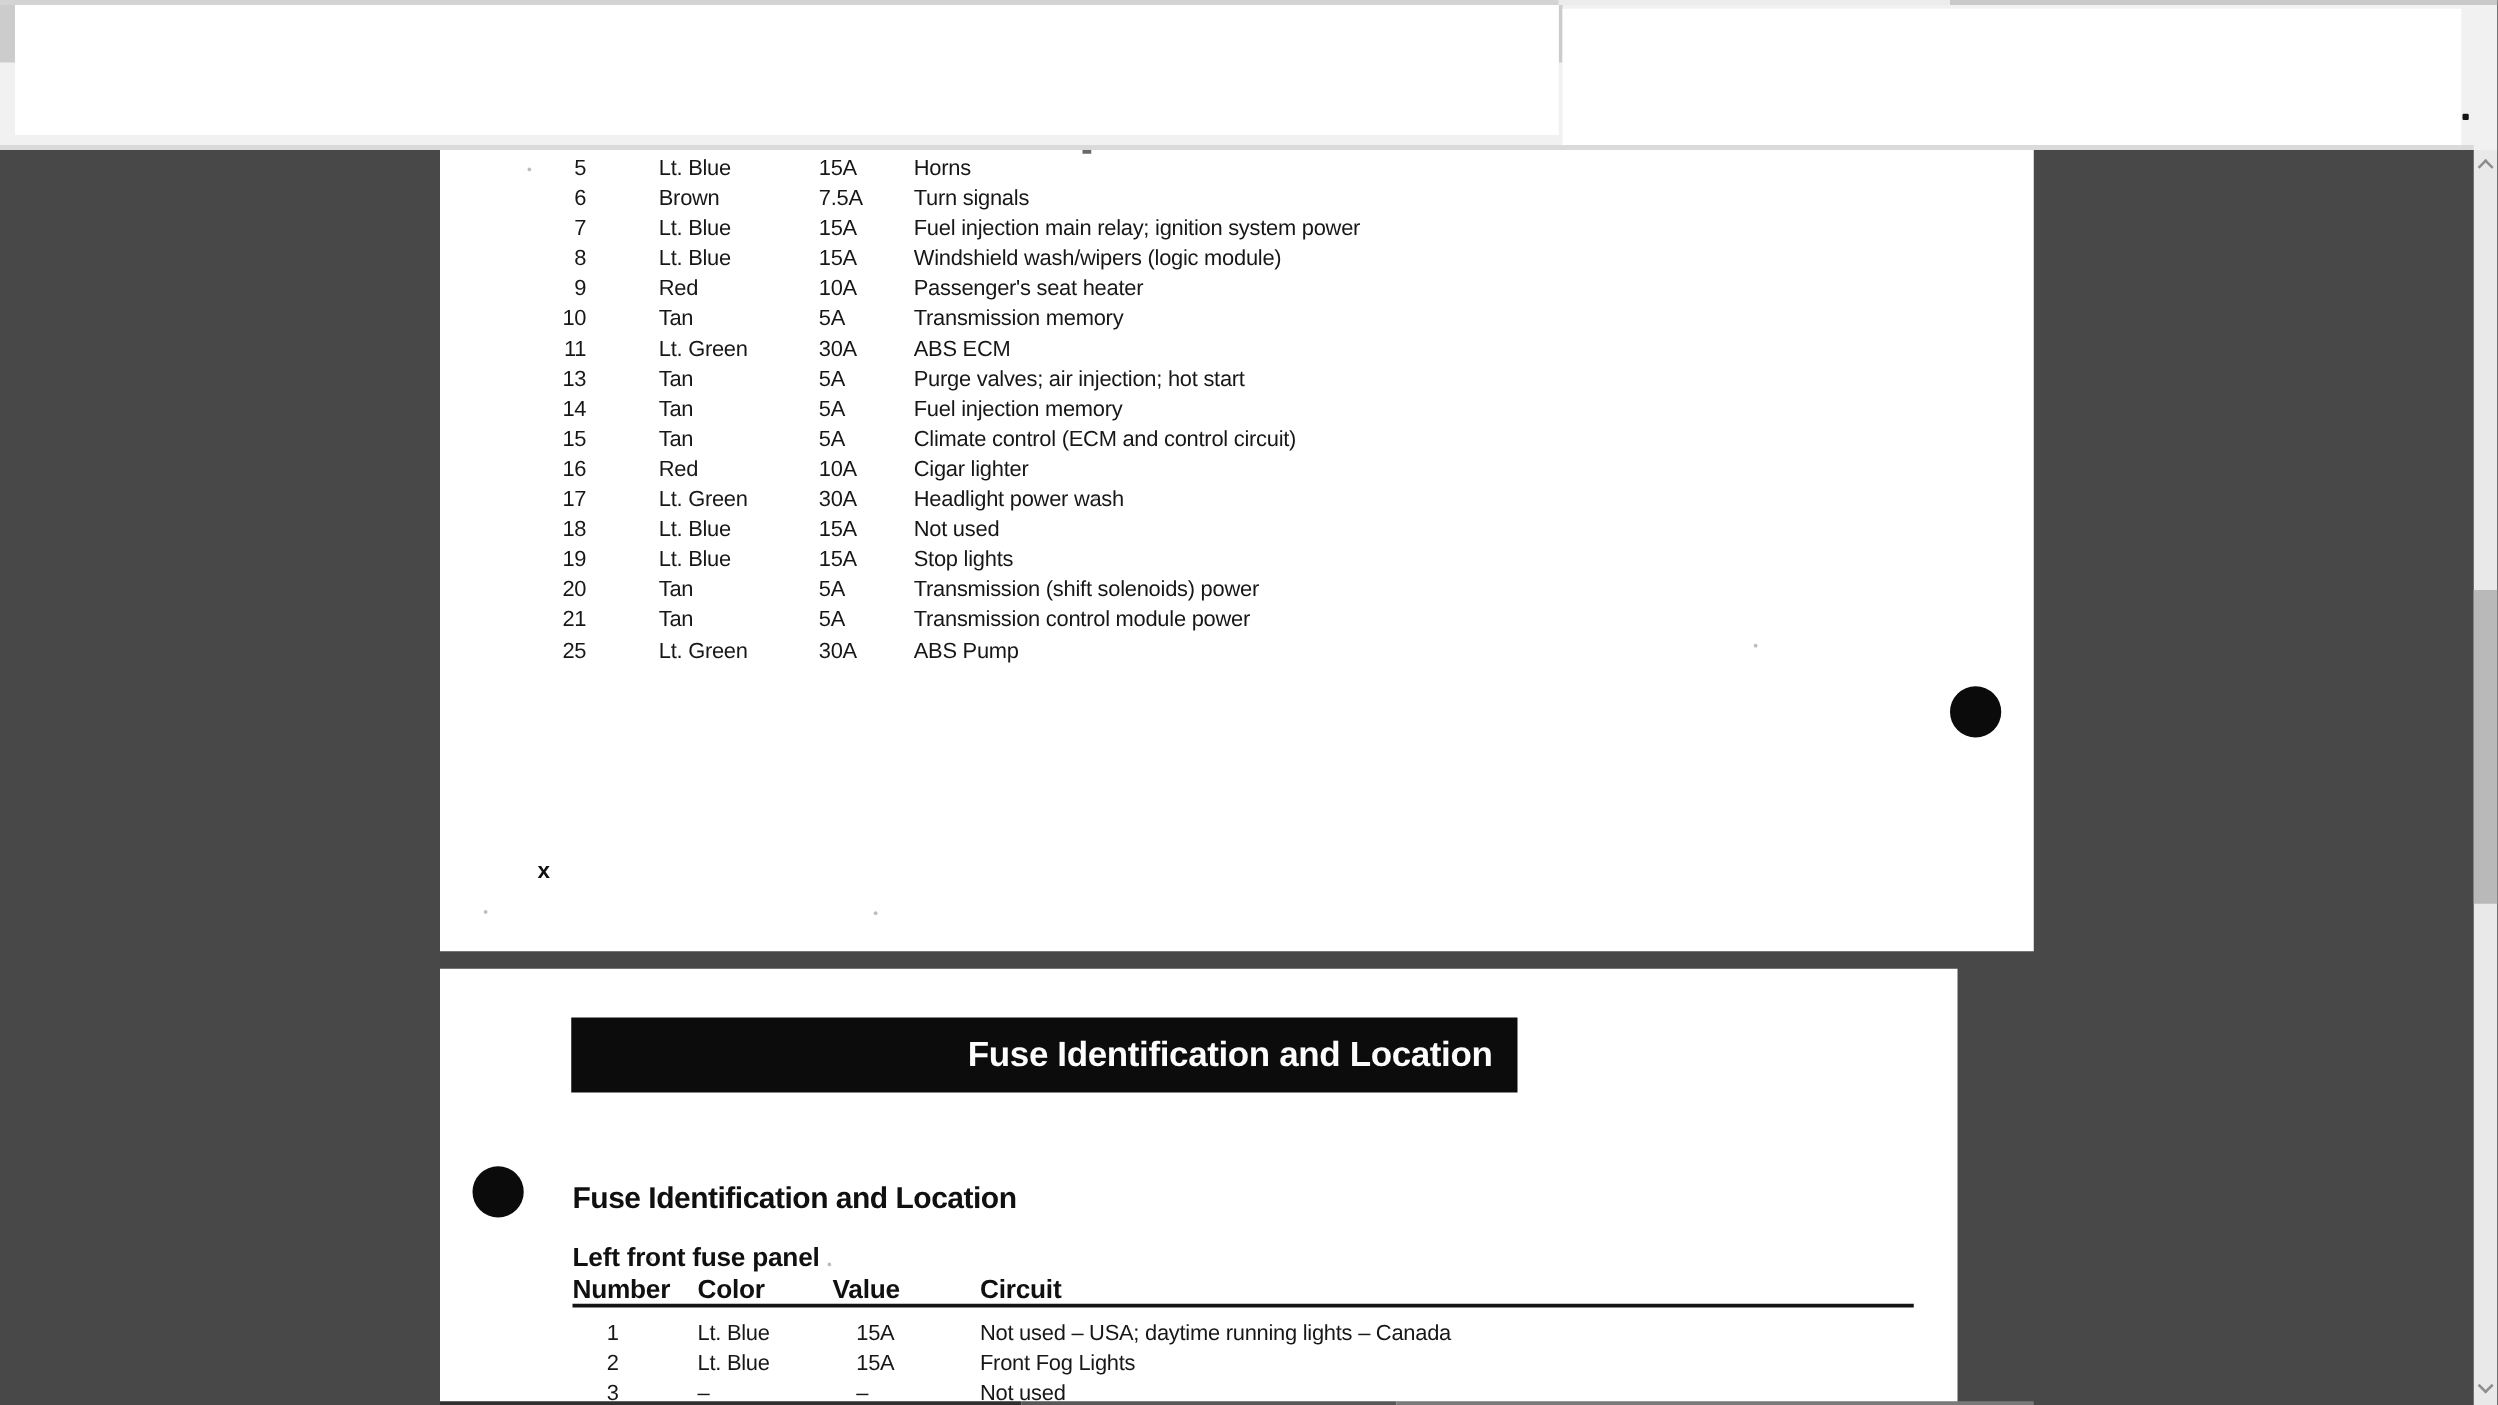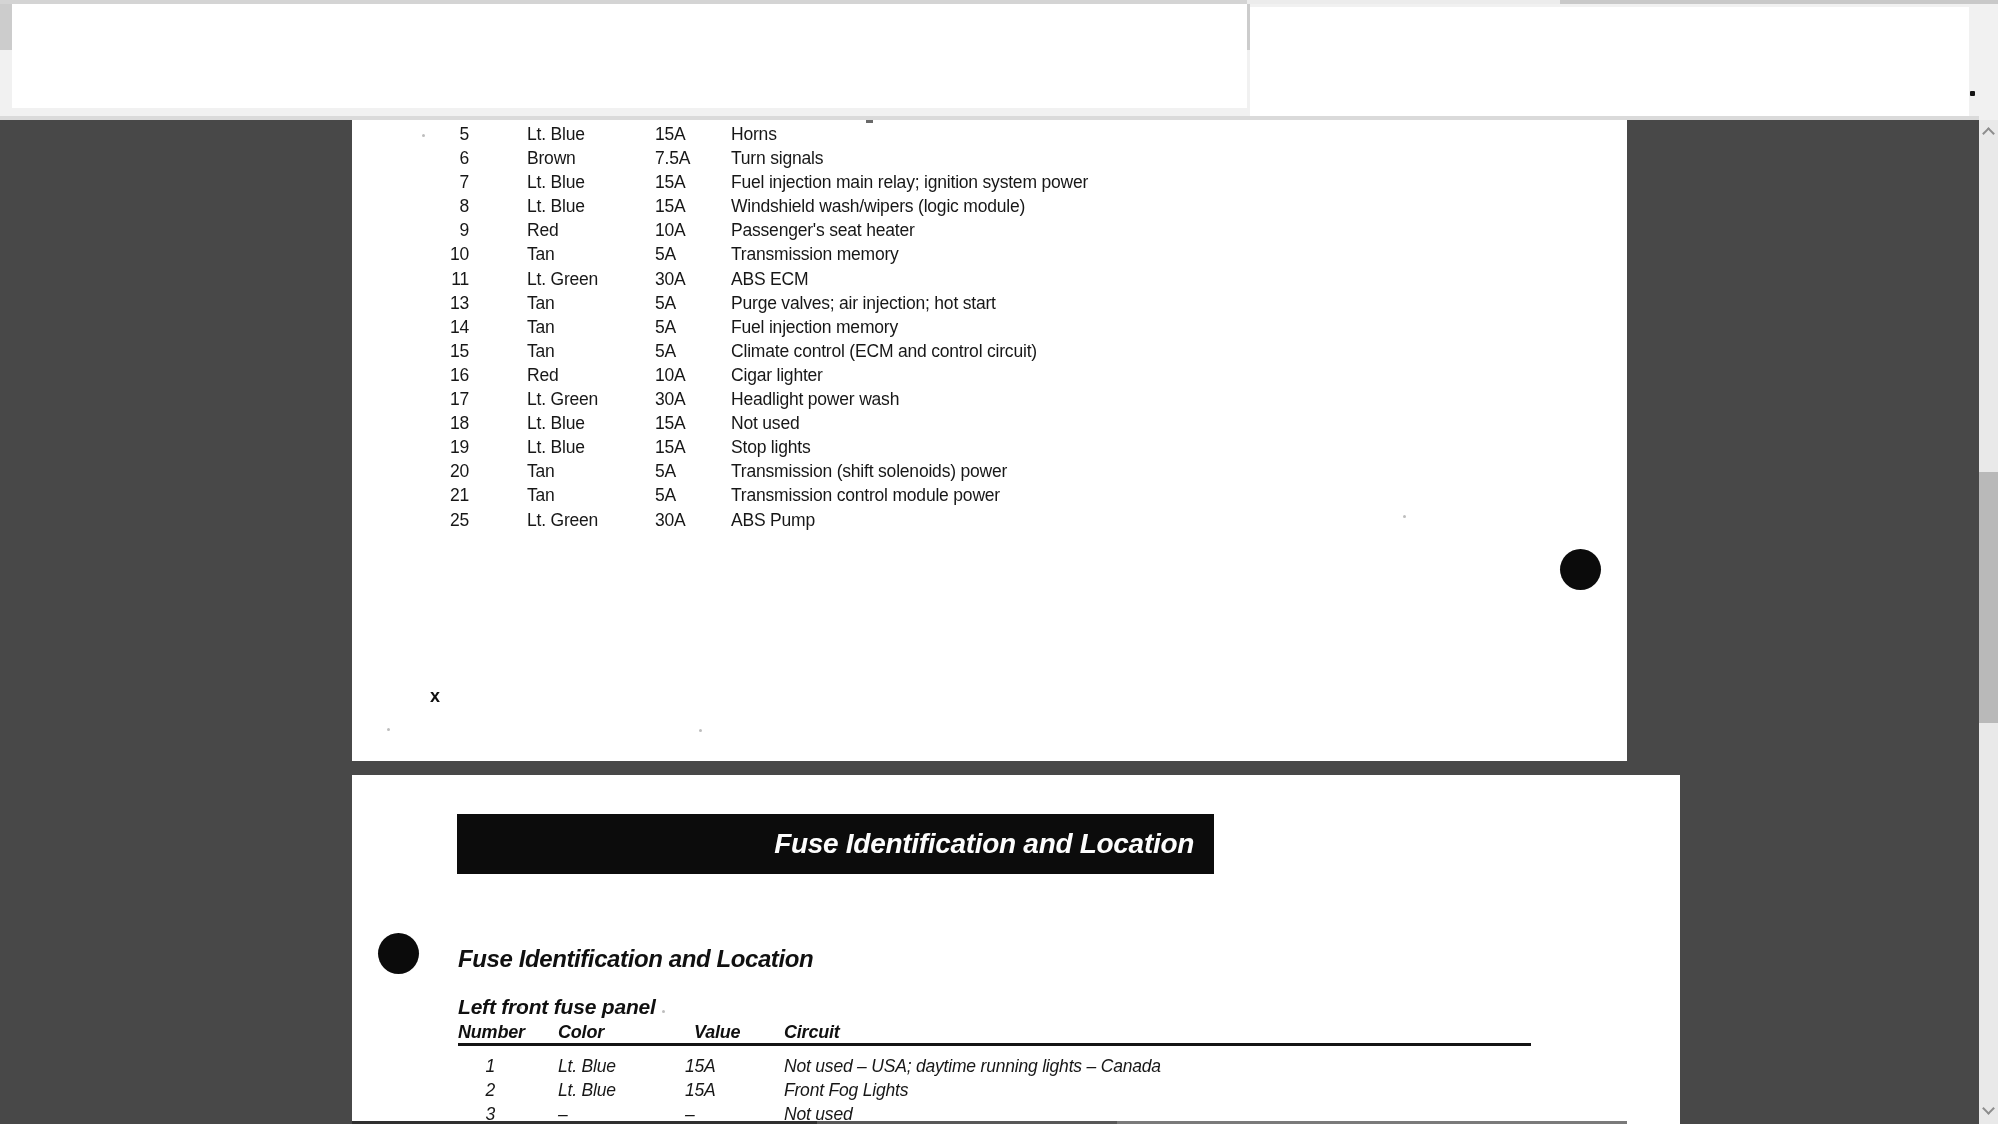--- a/index.html
+++ b/index.html
@@ -23,21 +23,21 @@
   
   #scrollbar{left:1979px;top:120px;width:19px;height:1004px;background:#e9e9e9;}
   #sthumb{left:0;top:352px;width:19px;height:251px;background:#b9b9b9;}
   .chev{position:absolute;width:7px;height:7px;border:solid #8d8d8d;border-width:2px 2px 0 0;left:5px;}
   .chev.up{top:9px;transform:rotate(-45deg);}
   .chev.down{top:984px;transform:rotate(135deg);}
 
   
   .page{background:#ffffff;color:#171717;}
   #page1{left:352px;top:120px;width:1275px;height:641px;}
-  #page2{left:352px;top:775px;width:1328px;height:349px;font-style:italic;}
+  #page2{left:352px;top:775px;width:1214px;height:349px;}
 
   
   #p1rows{left:0;top:2px;width:1100px;}
   .trow{position:relative;height:24.1px;line-height:24.1px;font-size:17.5px;letter-spacing:-0.2px;}
   .trow span{position:absolute;white-space:nowrap;}
   #p1rows .c0{left:0;width:117px;text-align:right;}
   #p1rows .c1{left:175px;}
   #p1rows .c2{left:303px;}
   #p1rows .c3{left:379px;}
 
@@ -51,23 +51,23 @@
   
   #banner{left:105px;top:39px;width:757px;height:60px;background:#0c0c0c;color:#fdfdfd;
           font-size:28px;font-weight:bold;line-height:60px;text-align:right;
           padding-right:20px;box-sizing:border-box;letter-spacing:-0.3px;}
   #model{left:970px;top:39px;width:250px;height:60px;line-height:60px;font-size:29px;
          font-weight:bold;color:#101010;letter-spacing:-0.5px;}
   #p2punch{left:26px;top:158px;}
   #p2heading{left:106px;top:170px;font-size:24px;font-weight:bold;letter-spacing:-0.4px;color:#101010;}
   #p2panel{left:106px;top:220px;font-size:21px;font-weight:bold;letter-spacing:-0.2px;color:#101010;}
   #p2headers{left:0;top:245px;width:1100px;height:24px;line-height:24px;
-             font-size:18px;font-weight:bold;letter-spacing:-0.2px;color:#101010;}
+             font-size:21px;font-weight:bold;letter-spacing:-0.2px;color:#101010;}
   #p2headers span{position:absolute;white-space:nowrap;}
-  .h0{left:106px;} .h1{left:206px;} .h2{left:342px;} .h3{left:432px;text-align:center;}
+  .h0{left:106px;} .h1{left:206px;} .h2{left:314px;} .h3{left:432px;text-align:center;}
   #p2rule{left:106px;top:268px;width:1073px;height:3px;background:#141414;}
   #p2rows{left:0;top:279px;width:1100px;}
   #p2rows .c0{left:106px;width:37px;text-align:right;}
   #p2rows .c1{left:206px;}
   #p2rows .c2{left:333px;}
   #p2rows .c3{left:432px;}
   .bstrip{top:346px;height:3px;}
   .bs1{left:0;width:465px;background:#303030;}
   .bs2{left:465px;width:300px;background:#585858;}
   .bs3{left:765px;width:510px;background:#7a7a7a;}

